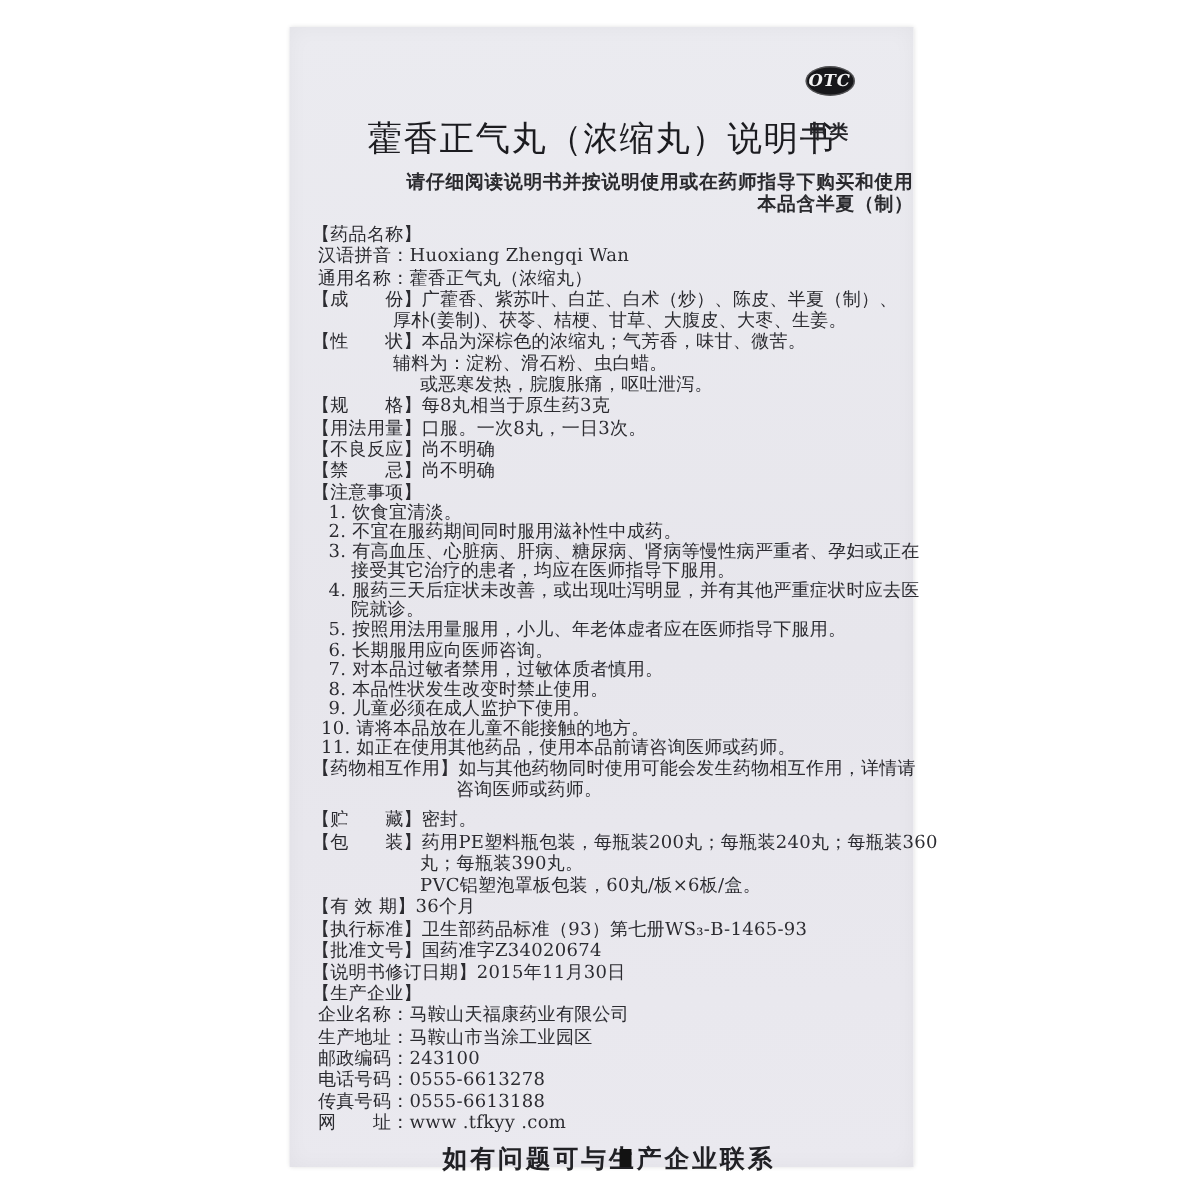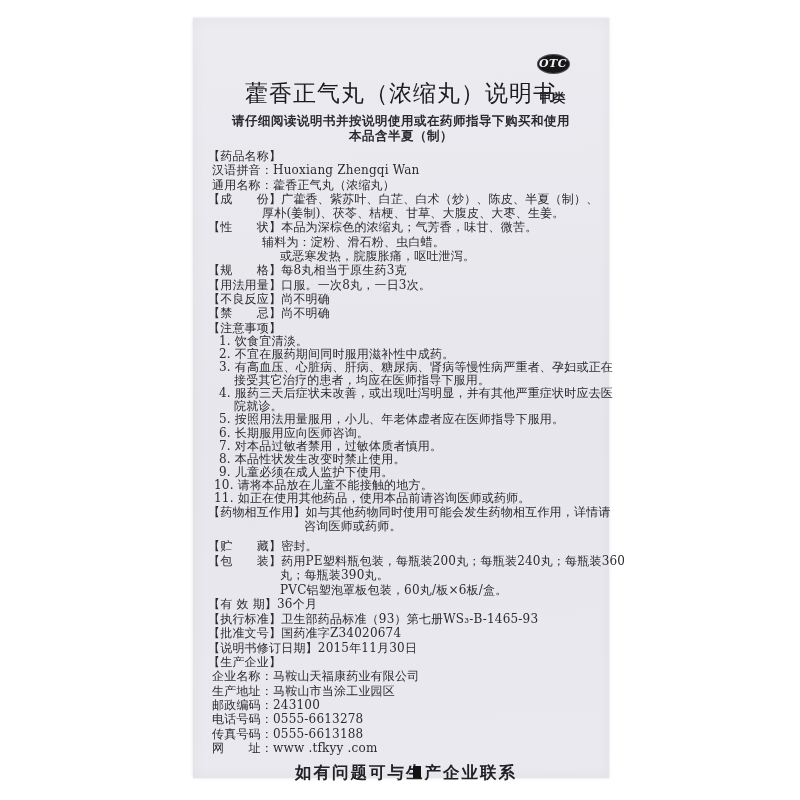--- a/index.html
+++ b/index.html
@@ -7,38 +7,38 @@
     width:800px; height:800px; position:relative;
     background:#ffffff;
     font-family:"DejaVu Serif", serif;
     overflow:hidden;
   }
   .paper {
     position:absolute; left:193px; top:18px; width:416px; height:760px;
     background:linear-gradient(178deg,#ebebf0 0%,#e7e6ec 55%,#eae9ef 100%);
     box-shadow:0 0 3px rgba(0,0,0,0.12), inset 0 0 14px rgba(0,0,0,0.04);
   }
-  .otc-block { position:absolute; top:36px; left:341px; width:38px; text-align:center; }
+  .otc-block { position:absolute; top:26px; left:341px; width:38px; text-align:center; }
   .otc-ellipse {
     width:33px; height:20px; margin:0 auto; background:#17171a; border-radius:50%;
     color:#f3f3f3; font-family:"DejaVu Serif", serif; font-weight:bold; font-style:italic;
     font-size:11px; line-height:20px; text-align:center; letter-spacing:0.5px;
     box-shadow:inset 0 0 0 1px rgba(255,255,255,0.25);
   }
   .otc-class {
     margin-top:16px; font-family:"DejaVu Sans", sans-serif; font-weight:bold;
     font-size:12.5px; color:#26262a; letter-spacing:1px;
   }
   .title {
     padding-top:63px; text-align:center;
     font-family:"DejaVu Sans", sans-serif; font-weight:normal;
     font-size:23px; color:#1c1c20; letter-spacing:1px; line-height:24px;
   }
   .notice {
-    text-align:center; font-family:Liberation Serif, serif; font-weight:bold;
+    text-align:right; font-family:Liberation Serif, serif; font-weight:bold;
     font-size:12.5px; color:#2a2a2e; line-height:13px; letter-spacing:0.5px;
   }
   .notice1 { margin-top:10px; }
   .notice2 { margin-top:2px; }
   .content { margin:6px 0 0 15px; width:396px; color:#2b2b30; font-size:12px; }
   .ln { white-space:pre; line-height:14.3px; letter-spacing:0.2px; }
   .sec-notes .ln { line-height:13.1px; }
   .sec-interaction .ln { line-height:14px; }
   .sec-lower .ln { line-height:14.5px; }
   .sec-company .ln { line-height:14.3px; }

